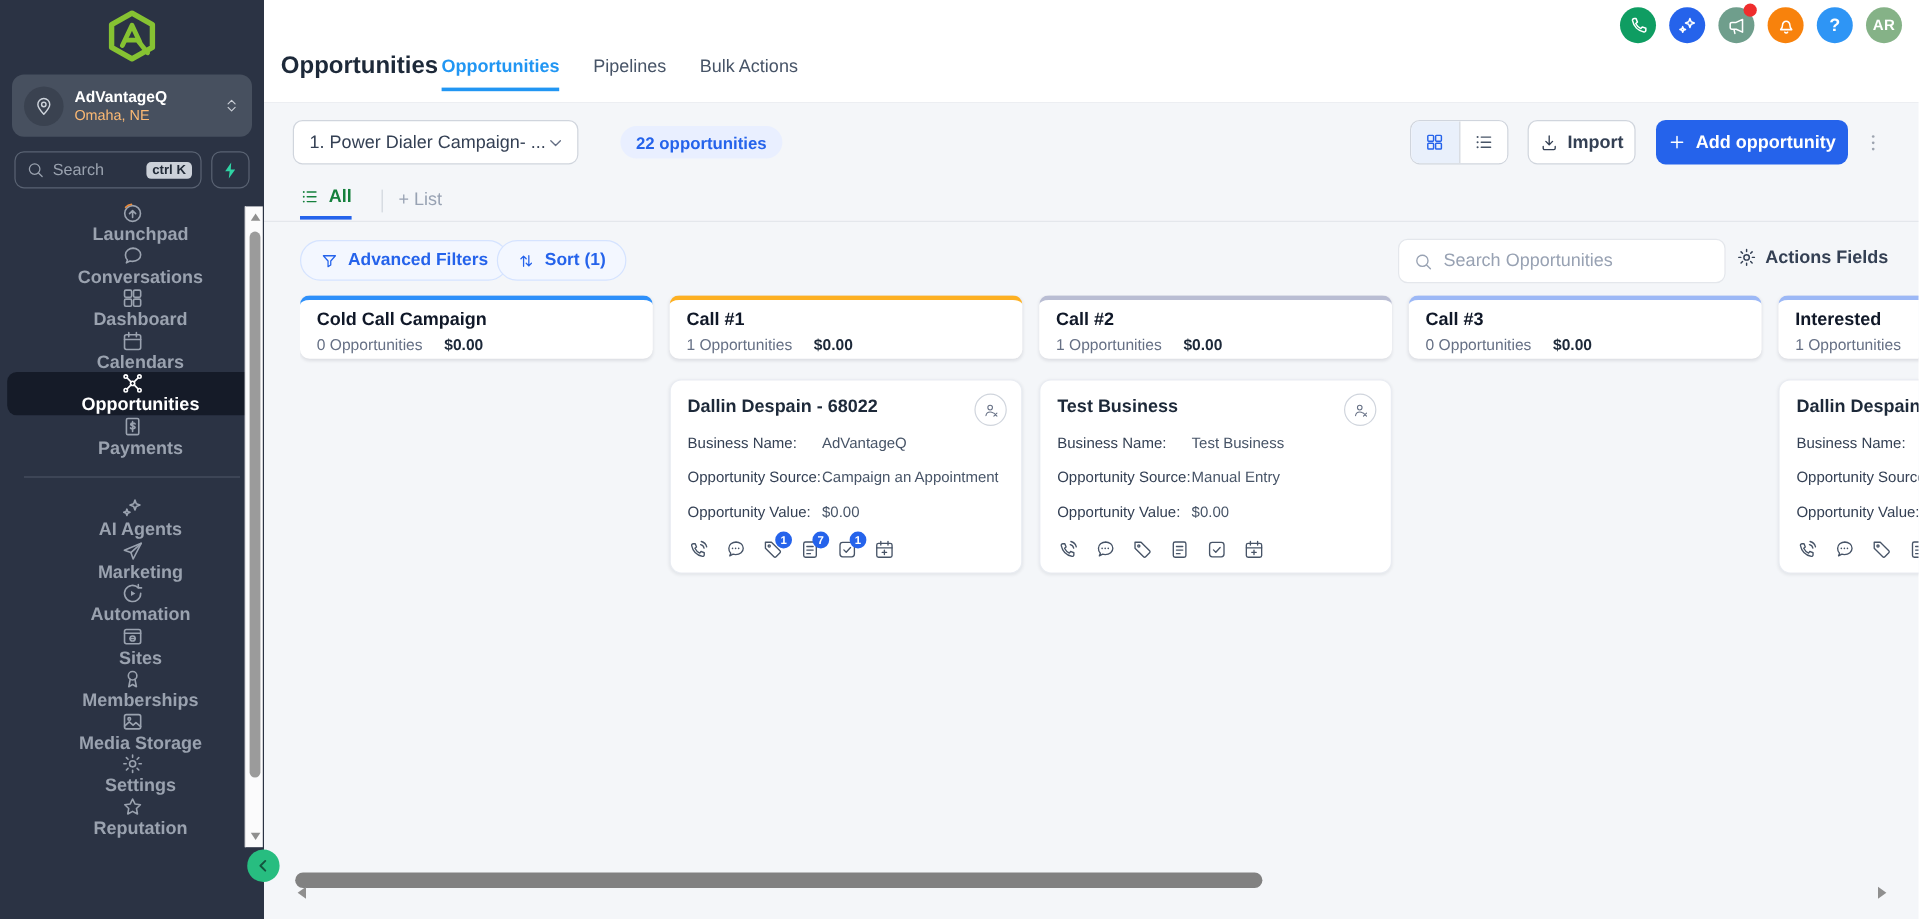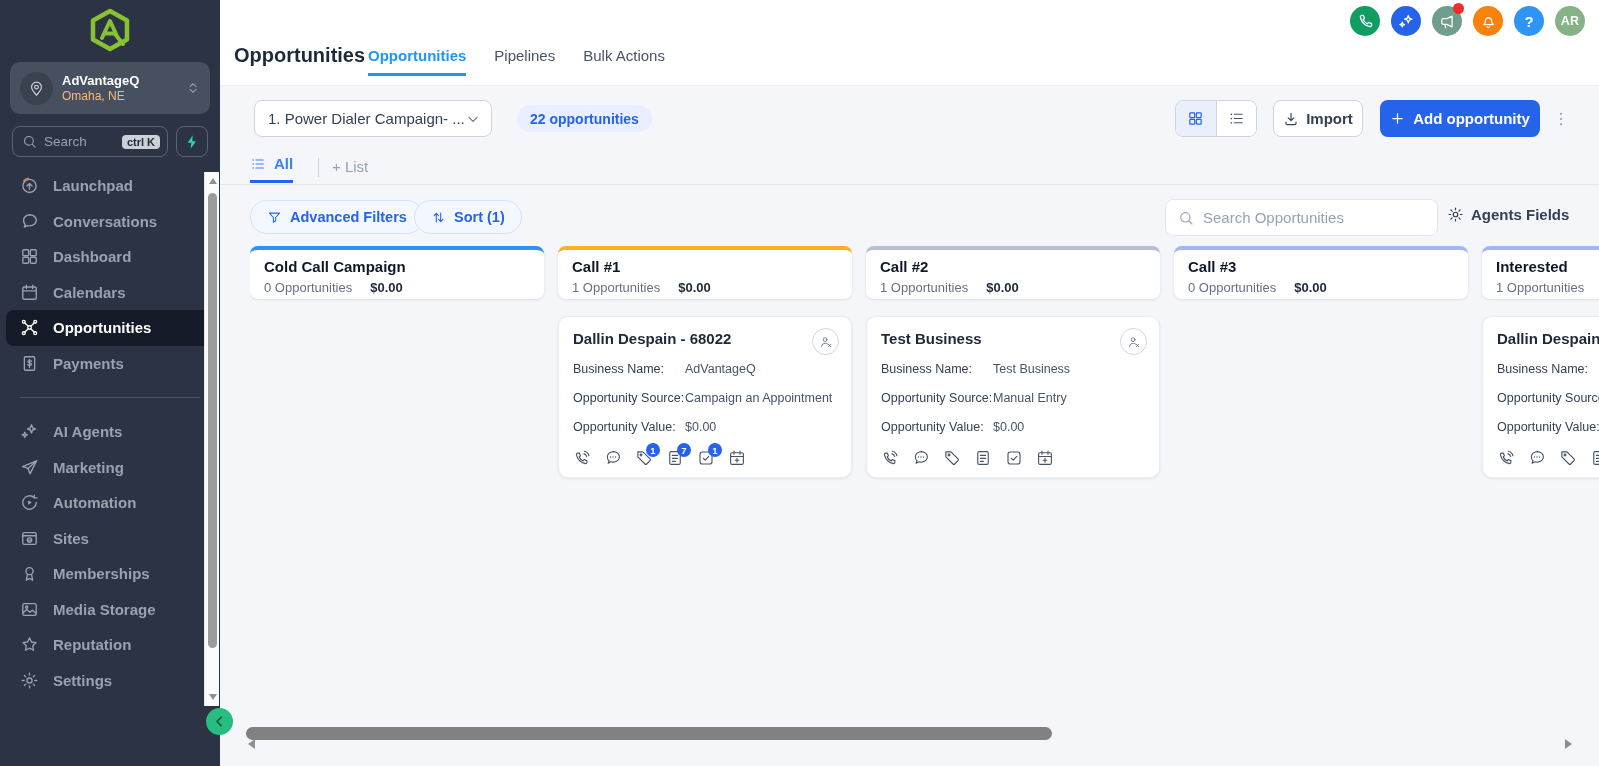--- a/index.html
+++ b/index.html
@@ -18,21 +18,21 @@
   .acc-loc { color:#fdba74; font-size:12px; line-height:14px; }
   .acc-chev { color:#c8cdd5; } .acc-chev svg { width:14px; height:18px; }
   .search-row { display:flex; gap:8px; margin:12px 12px 0;align-items:center; }
   .s-input { flex:1; height:31px; border:1px solid #5a6373; border-radius:8px; display:flex; align-items:center; padding:0 7px 0 9px; color:#9aa2af; cursor:text; }
   .s-input svg { width:15px; height:15px; flex:none; }
   .s-ph { flex:1; font-size:13.5px; margin-left:7px; color:#9aa2af; }
   .kbd { background:#ccd1d9; color:#222b38; font-size:11px; font-weight:700; border-radius:4px; padding:1px 5px; }
   .bolt-btn { width:32px; height:31px; border:1px solid #5a6373; border-radius:8px; background:transparent; display:flex; align-items:center; justify-content:center; color:#2fd3a4; cursor:pointer; }
   .bolt-btn svg { width:16px; height:16px; }
   .nav { margin-top:11px; }
-  .nav-item { height:35.5px; margin:0 6px; padding-left:14px; border-radius:8px; display:flex; align-items:center; font-size:15px; font-weight:600; color:#9aa2af; cursor:pointer; }
+  .nav-item { height:35.5px; margin:0 6px; padding-left:14px; border-radius:8px; display:flex; align-items:center; font-size:15px; font-weight:600; color:#9aa2af; cursor:pointer;flex-direction:column; }
   .nav-item .nicon { width:20px; margin-right:13px; display:flex; }
   .nav-item .nicon svg { width:19px; height:19px; }
   .nav-item.active { background:#151b28; color:#fff; }
   .nav-divider { border-top:1px solid #4a5263; margin:16px 20px; }
 
   
   .side-scroll { position:absolute; left:204px; top:172px; width:15px; height:534px; background:#fbfbfc; border-left:1px solid #e4e4e6; }
   .ss-thumb { position:absolute; left:3px; top:21px; width:9px; height:455px; background:#9b9b9b; border-radius:5px; }
   .tri-up { position:absolute; left:3.5px; top:6px; width:0; height:0; border-left:4.5px solid transparent; border-right:4.5px solid transparent; border-bottom:6px solid #8f8f8f; }
   .tri-dn { position:absolute; left:3.5px; bottom:6px; width:0; height:0; border-left:4.5px solid transparent; border-right:4.5px solid transparent; border-top:6px solid #8f8f8f; }
@@ -50,39 +50,39 @@
   .ti-glyph { font-size:15px; font-weight:700; }
   .ti-initials { font-size:12.5px; font-weight:700; letter-spacing:.3px; }
   .ti-dot { position:absolute; top:-3px; right:-2px; width:11px; height:11px; border-radius:50%; }
 
   .page-title { position:absolute; left:14px; top:44px; font-size:20px; font-weight:700; color:#1d2939; }
   .top-tabs { position:absolute; left:148px; top:47px; display:flex; gap:28px; }
   .top-tab { font-size:15px; font-weight:500; color:#475467; padding-bottom:9px; border-bottom:3px solid transparent; cursor:pointer; }
   .top-tab.active { color:#2196f3; font-weight:700; border-bottom-color:#2196f3; }
 
   
-  .pipeline-select { position:absolute; left:34px; top:100px; width:238px; height:37px; background:#fff; border:1px solid #d0d5dd; border-radius:8px; display:flex; align-items:center; padding:0 10px 0 13px; cursor:pointer; }
+  .pipeline-select { position:absolute; left:24px; top:100px; width:238px; height:37px; background:#fff; border:1px solid #d0d5dd; border-radius:8px; display:flex; align-items:center; padding:0 10px 0 13px; cursor:pointer; }
   .ps-text { flex:1; font-size:15px; color:#344054; white-space:nowrap; overflow:hidden; }
   .pipeline-select svg { width:16px; height:16px; color:#667085; flex:none; }
   .opp-count { position:absolute; left:297px; top:105px; height:27px; border-radius:14px; background:#e9efff; color:#2563eb; font-size:14px; font-weight:600; display:flex; align-items:center; padding:0 13px; }
   .view-toggle { position:absolute; left:955px; top:100px; width:82px; height:37px; border:1px solid #d0d5dd; border-radius:8px; background:#fff; display:flex; overflow:hidden; }
   .vt-seg { width:41px; display:flex; align-items:center; justify-content:center; cursor:pointer; }
   .vt-seg svg { width:17px; height:17px; }
   .vt-grid { background:#e9f0fb; color:#2563eb; }
   .vt-list { background:#fff; border-left:1px solid #d0d5dd; color:#475467; }
   .import-btn { position:absolute; left:1053px; top:100px; width:90px; height:37px; background:#fff; border:1px solid #d0d5dd; border-radius:8px; display:flex; align-items:center; justify-content:center; gap:7px; font-size:15px; font-weight:600; color:#344054; cursor:pointer; }
   .import-btn svg { width:16px; height:16px; }
   .add-btn { position:absolute; left:1160px; top:100px; width:160px; height:37px; background:#2563eb; border:none; border-radius:8px; display:flex; align-items:center; justify-content:center; gap:8px; font-size:15px; font-weight:600; color:#fff; cursor:pointer; font-family:inherit; }
   .add-btn svg { width:15px; height:15px; stroke-width:2; }
   .kebab { position:absolute; left:1330px; top:103px; width:22px; height:32px; display:flex; align-items:center; justify-content:center; color:#9da4b0; cursor:pointer; }
   .kebab svg { width:18px; height:18px; }
 
   
   .view-tabs { position:absolute; left:0; right:0; top:152px; height:33px; border-bottom:1px solid #e4e7ec; }
-  .vt-all { position:absolute; left:30px; top:3px; display:flex; align-items:center; gap:8px; color:#3b82f6; font-size:15px; font-weight:700; padding-bottom:8px; border-bottom:3px solid #2563eb; cursor:pointer; }
+  .vt-all { position:absolute; left:30px; top:3px; display:flex; align-items:center; gap:8px; color:#15803d; font-size:15px; font-weight:700; padding-bottom:8px; border-bottom:3px solid #2563eb; cursor:pointer; }
   .vt-all svg { width:16px; height:16px; }
   .vt-sep { position:absolute; left:98px; top:6px; width:1px; height:19px; background:#d0d5dd; }
   .vt-newlist { position:absolute; left:112px; top:6px; color:#98a2b3; font-size:15px; font-weight:500; cursor:pointer; }
 
   
   .pill { position:absolute; top:200px; height:34px; border-radius:17px; background:#f3f7ff; border:1px solid #d5e3ff; color:#2563eb; font-size:14.5px; font-weight:600; display:flex; align-items:center; gap:8px; padding:0 16px; cursor:pointer; }
   .pill svg { width:15px; height:15px; }
   .pill-filters { left:30px; }
   .pill-sort { left:194px; }
   .opp-search { position:absolute; left:945px; top:199px; width:273px; height:37px; background:#fff; border:1px solid #e4e7ec; border-radius:8px; display:flex; align-items:center; padding:0 12px; gap:9px; color:#98a2b3; }
@@ -424,32 +424,32 @@
           <span class="nicon">
             <svg class="ic">
               <use href="#i-media"></use>
             </svg>
           </span>
           <span>Media Storage</span>
         </div>
       <div class="nav-item">
           <span class="nicon">
             <svg class="ic">
+              <use href="#i-gear"></use>
+            </svg>
+          </span>
+          <span>Settings</span>
+        </div>
+      <div class="nav-item">
+          <span class="nicon">
+            <svg class="ic">
               <use href="#i-star"></use>
             </svg>
           </span>
           <span>Reputation</span>
-        </div>
-      <div class="nav-item">
-          <span class="nicon">
-            <svg class="ic">
-              <use href="#i-gear"></use>
-            </svg>
-          </span>
-          <span>Settings</span>
         </div>
     </nav>
   </aside>
 
   <div class="side-scroll">
     <div class="tri-up"></div>
     <div class="ss-thumb"></div>
     <div class="tri-dn"></div>
   </div>
 
@@ -565,21 +565,21 @@
     <div class="opp-search">
       <svg class="ic">
           <use href="#i-search"></use>
         </svg>
       <input type="text" placeholder="Search Opportunities" style="">
     </div>
     <div class="manage-fields">
         <svg class="ic">
           <use href="#i-gear"></use>
         </svg>
-        <span>Agents Fields</span>
+        <span>Actions Fields</span>
       </div>
 
     <div class="board">
 
       <div class="column">
         <div class="col-head" style="border-top-color: rgb(46, 144, 250);">
           <div class="col-title">Cold Call Campaign</div>
           <div class="col-meta">
               <span>0 Opportunities</span>
               <span class="col-value">$0.00</span>

